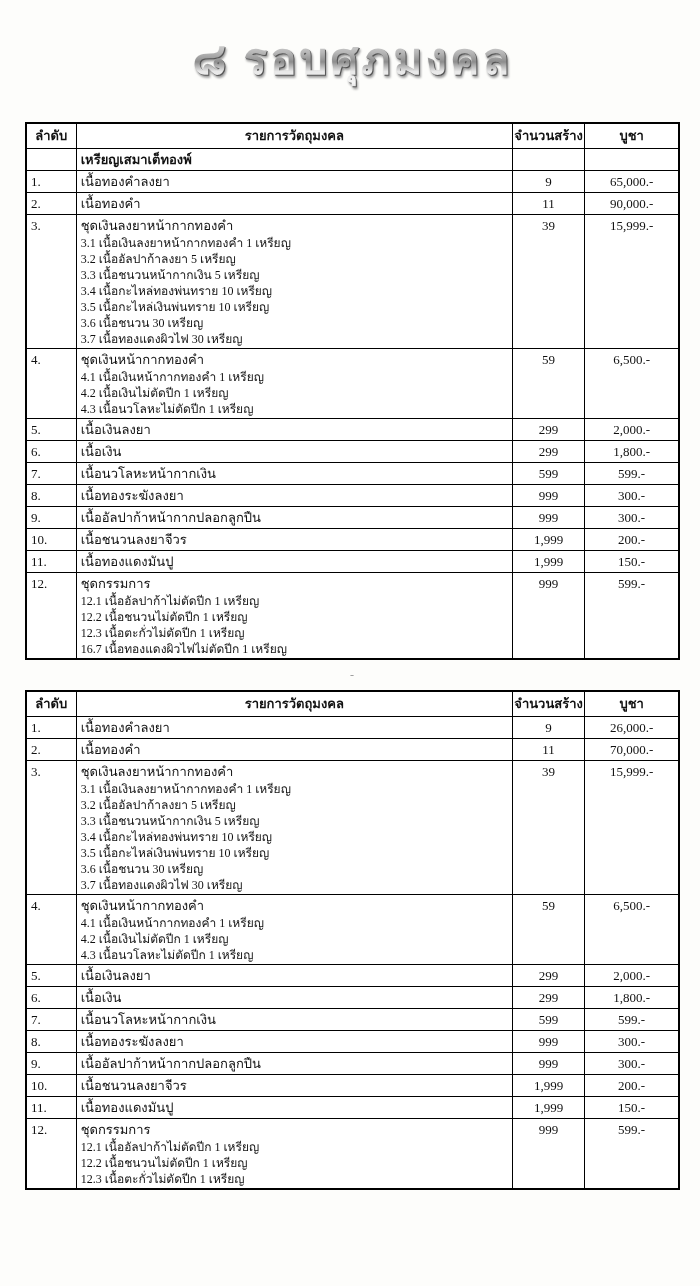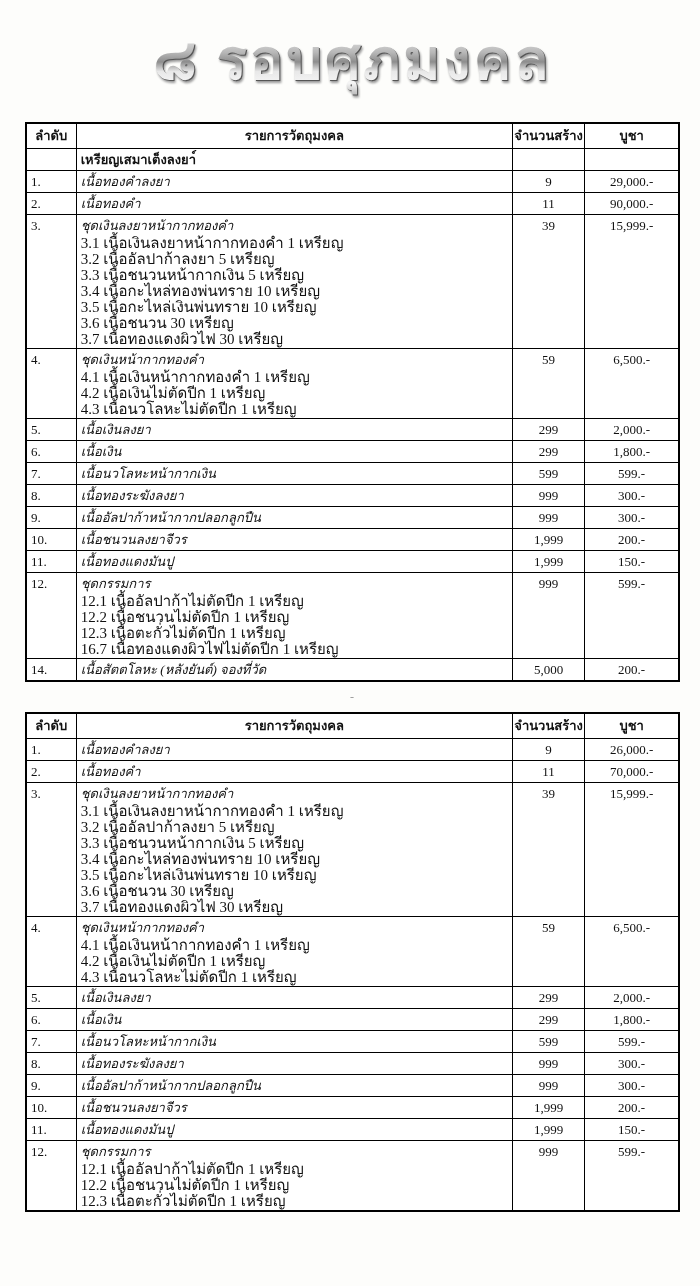--- a/index.html
+++ b/index.html
@@ -18,21 +18,21 @@
   
   .title-wrap {
     text-align: center;
     margin: 2px 0 14px 0;
     height: 96px;
     line-height: 96px;
   }
   .title-text {
     display: inline-block;
     font-weight: bold;
-    font-size: 56px;
+    font-size: 44px;
     letter-spacing: 3px;
     background: linear-gradient(180deg,
       #ffffff 0%, #ececec 22%, #b8b8b8 42%, #8d8d8d 52%,
       #e8e8e8 62%, #f5f5f5 74%, #7a7a7a 100%);
     -webkit-background-clip: text;
     background-clip: text;
     color: transparent;
     filter: drop-shadow(1px 1px 0 #555) drop-shadow(1px 2px 1px #9a9a9a);
   }
   
@@ -62,23 +62,23 @@
   col.c-item  { width: 435px; }
   col.c-qty   { width: 72px; }
   col.c-price { width: 94px; }
   td.cell-no    { text-align: left; padding-left: 7px; }
   td.cell-item  { text-align: left; padding-left: 10px; }
   td.cell-qty   { text-align: center; }
   td.cell-price { text-align: center; }
   tr.section-row td { font-weight: bold; }
   .sub-line {
     line-height: 16px;
-    font-size: 15px;
-  }
-  .item-main { line-height: 19px; font-style: italic; }
+    font-size: 12px;
+  }
+  .item-main { line-height: 19px; }
   
   .page-separator {
     text-align: center;
     color: #9a9a9a;
     font-size: 12px;
     height: 30px;
     line-height: 30px;
     letter-spacing: 1px;
   }
 </style>
@@ -102,31 +102,31 @@
         <tr>
           <th>ลำดับ</th>
           <th>รายการวัตถุมงคล</th>
           <th>จำนวนสร้าง</th>
           <th>บูชา</th>
         </tr>
       </thead>
     <tbody>
         <tr class="section-row">
           <td class="cell-no"></td>
-          <td class="cell-item">เหรียญเสมาเต็งลงยา์</td>
+          <td class="cell-item">เหรียญเสมาเต็ทองพ์</td>
           <td class="cell-qty"></td>
           <td class="cell-price"></td>
         </tr>
         <tr>
           <td class="cell-no">1.</td>
           <td class="cell-item">
             <div class="item-main">เนื้อทองคำลงยา</div>
           </td>
           <td class="cell-qty">9</td>
-          <td class="cell-price">29,000.-</td>
+          <td class="cell-price">65,000.-</td>
         </tr>
         <tr>
           <td class="cell-no">2.</td>
           <td class="cell-item">
             <div class="item-main">เนื้อทองคำ</div>
           </td>
           <td class="cell-qty">11</td>
           <td class="cell-price">90,000.-</td>
         </tr>
         <tr>
@@ -216,28 +216,20 @@
           <td class="cell-item">
             <div class="item-main">ชุดกรรมการ</div>
             <div class="sub-line">12.1 เนื้ออัลปาก้าไม่ตัดปีก 1 เหรียญ</div>
             <div class="sub-line">12.2 เนื้อชนวนไม่ตัดปีก 1 เหรียญ</div>
             <div class="sub-line">12.3 เนื้อตะกั่วไม่ตัดปีก 1 เหรียญ</div>
             <div class="sub-line">16.7 เนื้อทองแดงผิวไฟไม่ตัดปีก 1 เหรียญ</div>
           </td>
           <td class="cell-qty">999</td>
           <td class="cell-price">599.-</td>
         </tr>
-        <tr>
-          <td class="cell-no">14.</td>
-          <td class="cell-item">
-            <div class="item-main">เนื้อสัตตโลหะ (หลังยันต์) จองที่วัด</div>
-          </td>
-          <td class="cell-qty">5,000</td>
-          <td class="cell-price">200.-</td>
-        </tr>
       </tbody>
   </table>
 
   <div class="page-separator">-</div>
 
   <table class="price-table">
     <colgroup>
       <col class="c-no">
         <col class="c-item">
         <col class="c-qty">

